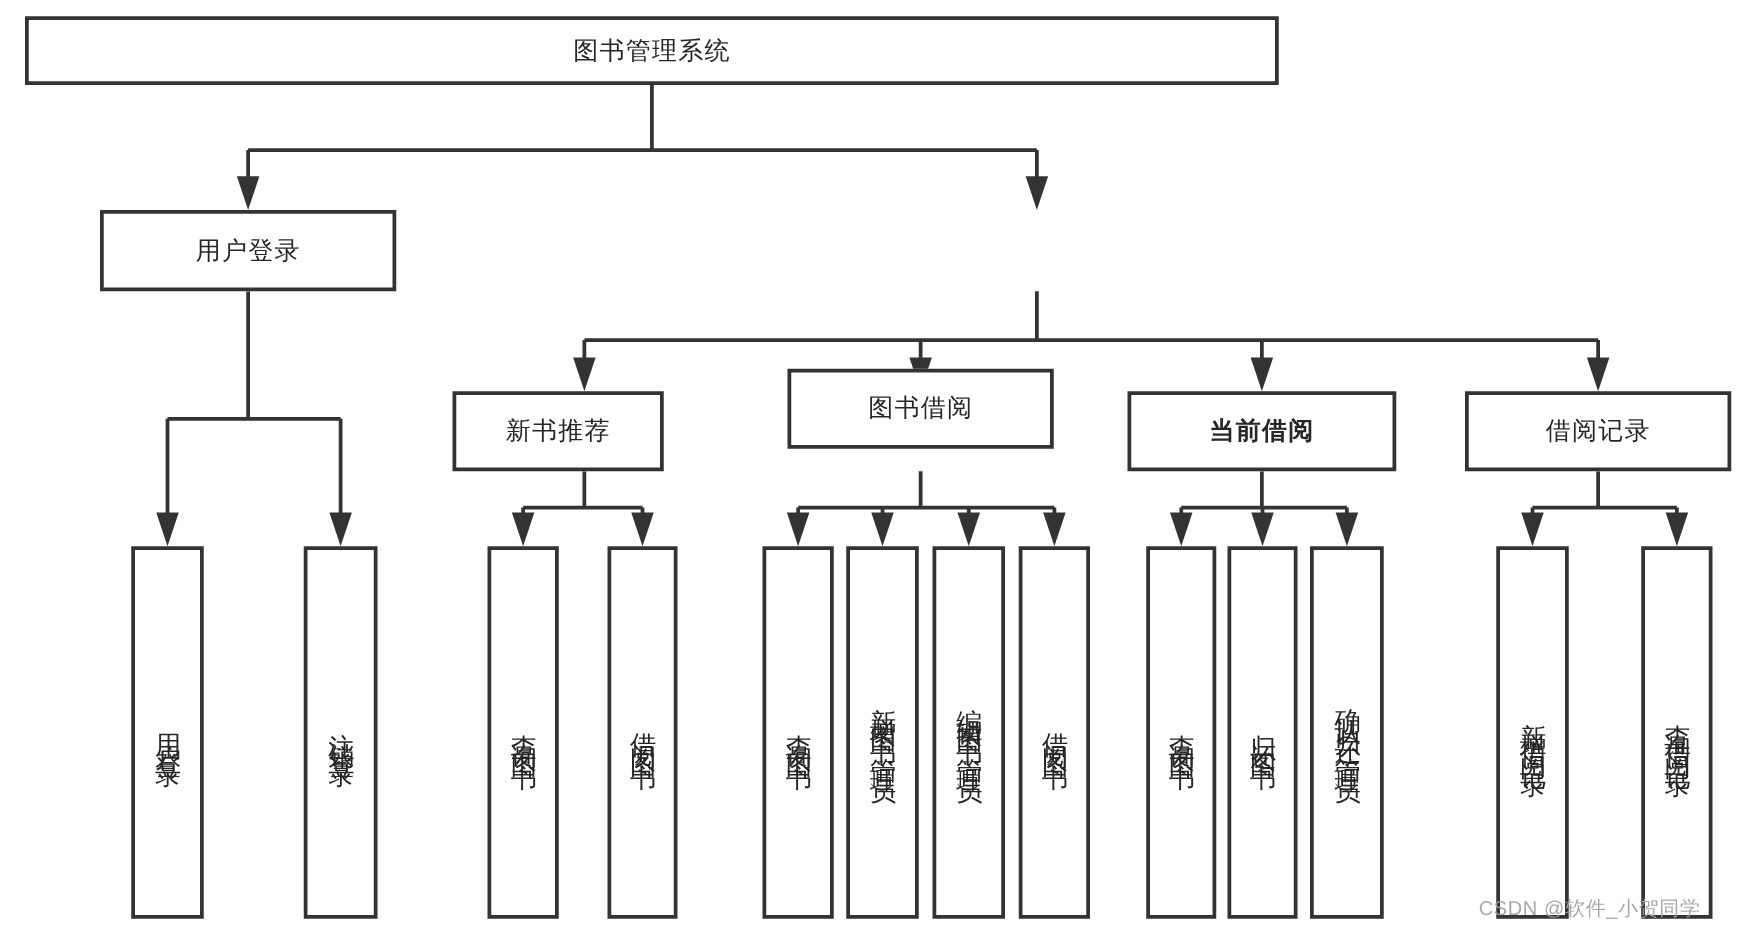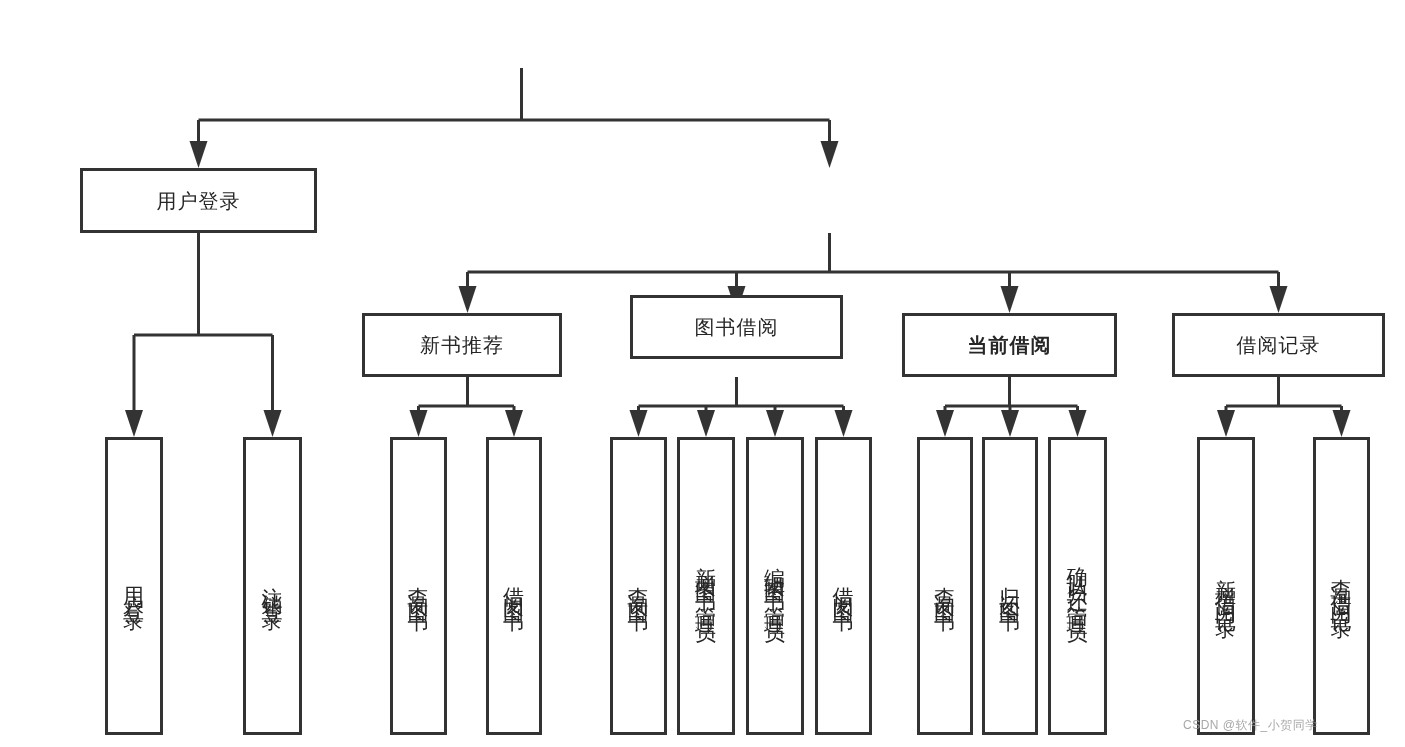--- a/index.html
+++ b/index.html
@@ -35,21 +35,21 @@
     writing-mode: vertical-rl;
     text-orientation: mixed;
     font-size: 21px;
     letter-spacing: 8px;
   }
   .node.leaf span { display: block; }
   .watermark {
     position: absolute;
     left: 1183px;
     top: 717px;
-    font-size: 12px;
+    font-size: 16px;
     letter-spacing: 0.5px;
     color: #9e9e9e;
     opacity: 0.9;
     z-index: 5;
     white-space: nowrap;
   }
 </style>
 </head>
 <body>
 
@@ -88,26 +88,29 @@
       <polygon points="766,410 784,410 775,437"></polygon>
       <polygon points="834.5,410 852.5,410 843.5,437"></polygon>
       <polygon points="936,410 954,410 945,437"></polygon>
       <polygon points="1001,410 1019,410 1010,437"></polygon>
       <polygon points="1068.5,410 1086.5,410 1077.5,437"></polygon>
       <polygon points="1217,410 1235,410 1226,437"></polygon>
       <polygon points="1332.5,410 1350.5,410 1341.5,437"></polygon>
     </g>
   </svg>
 
+  <div class="node" style="left:20px; top:13px; width:1003px; height:55px;">
+    <span>图书管理系统</span>
+  </div>
 
   <div class="node" style="left:80px; top:168px; width:237px; height:65px;">
     <span>用户登录</span>
   </div>
 
-  <div class="node" style="left:362px; top:313px; width:200px; height:64px;">
+  <div class="node" style="left:362px; top:313px; width:169px; height:64px;">
     <span>新书推荐</span>
   </div>
   <div class="node" style="left:630px; top:295px; width:213px; height:64px;">
     <span>图书借阅</span>
   </div>
   <div class="node" style="left:902px; top:313px; width:215px; height:64px;font-weight:bold;">
     <span>当前借阅</span>
   </div>
   <div class="node" style="left:1172px; top:313px; width:213px; height:64px;">
     <span>借阅记录</span>

